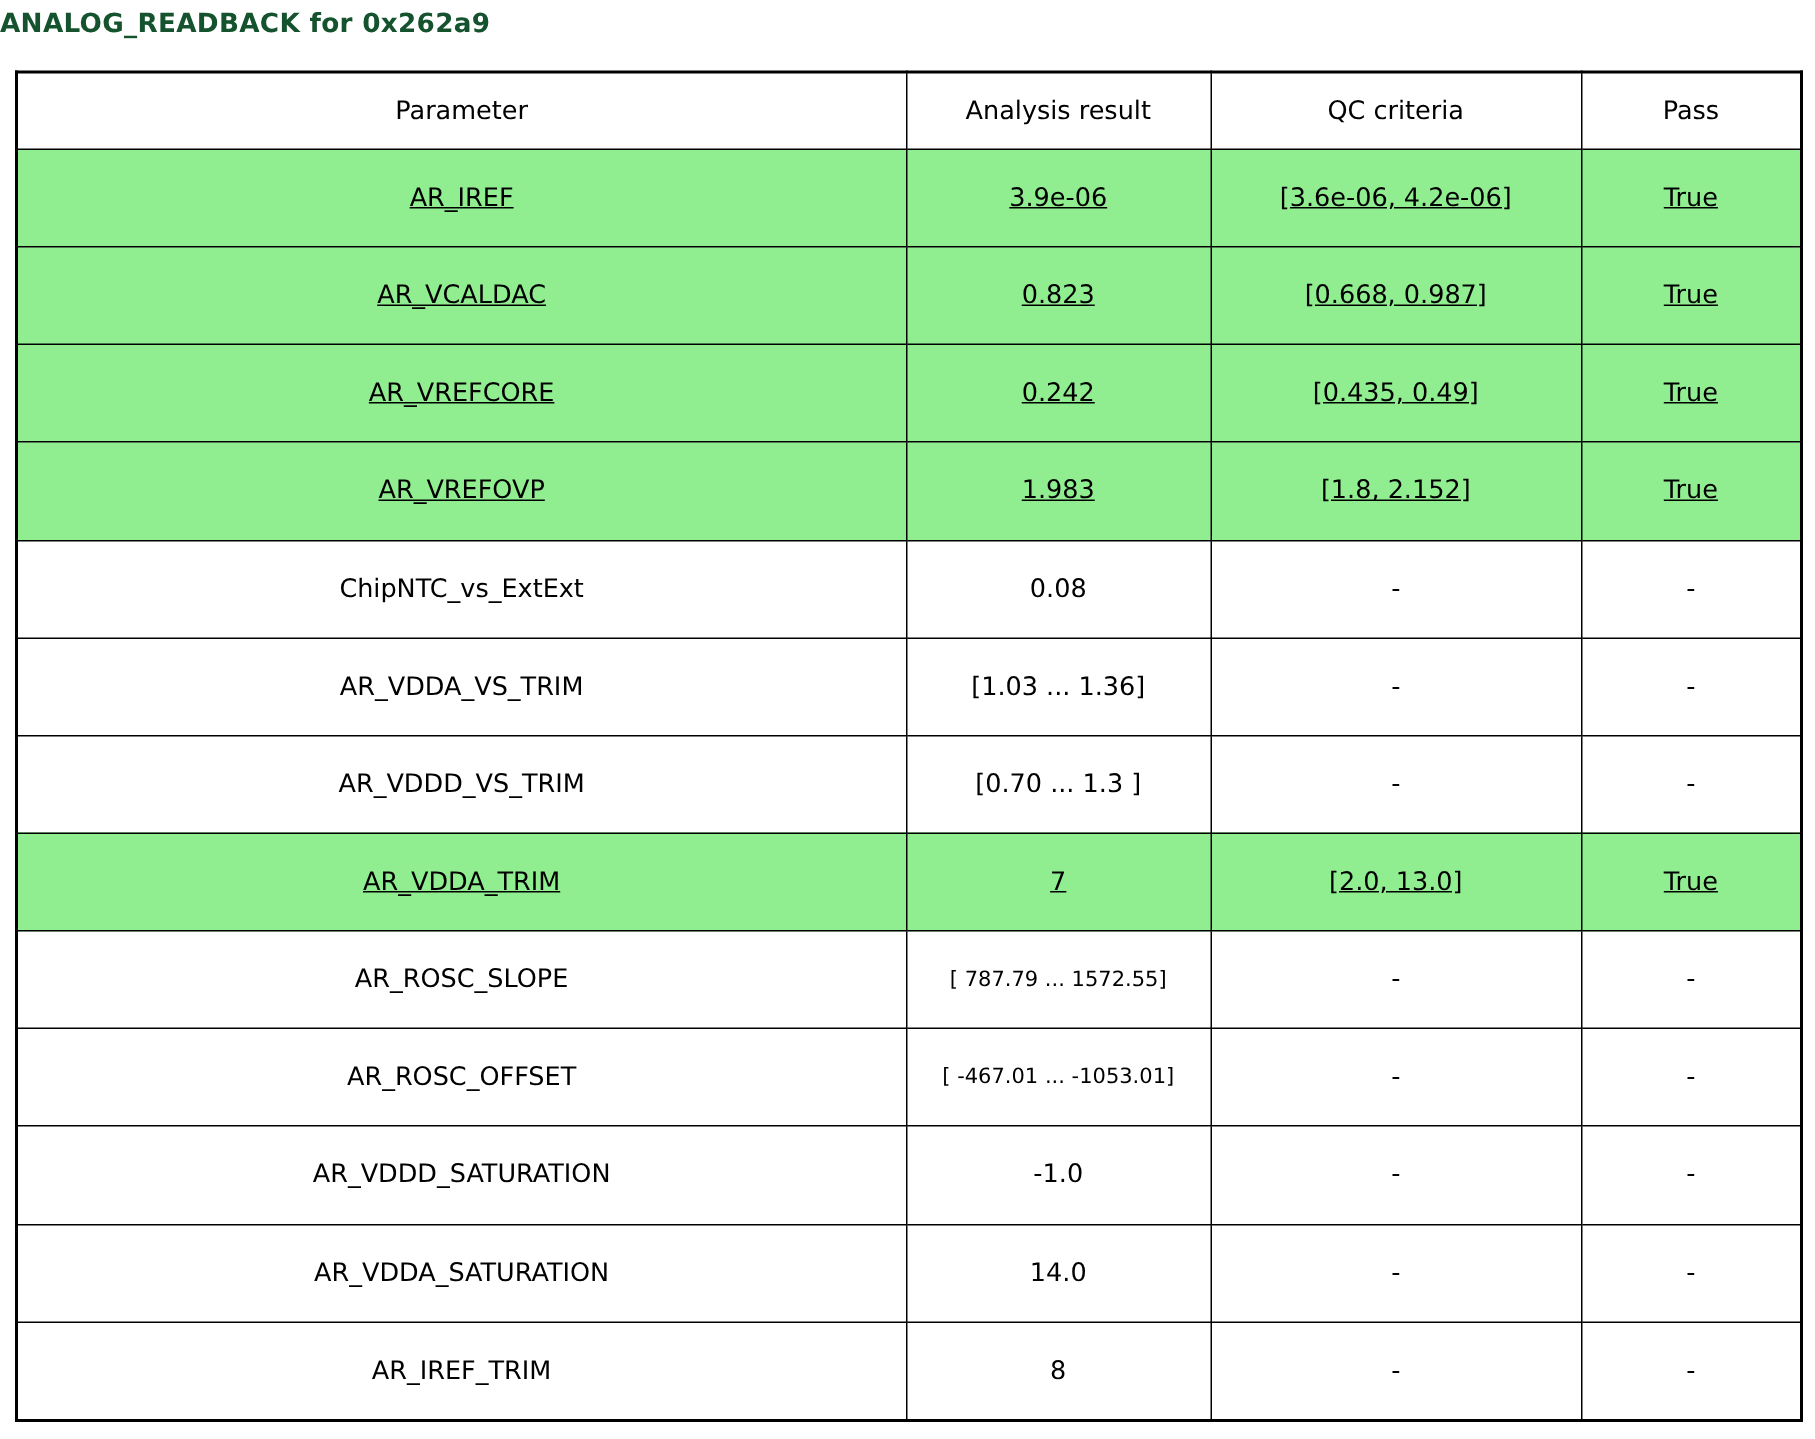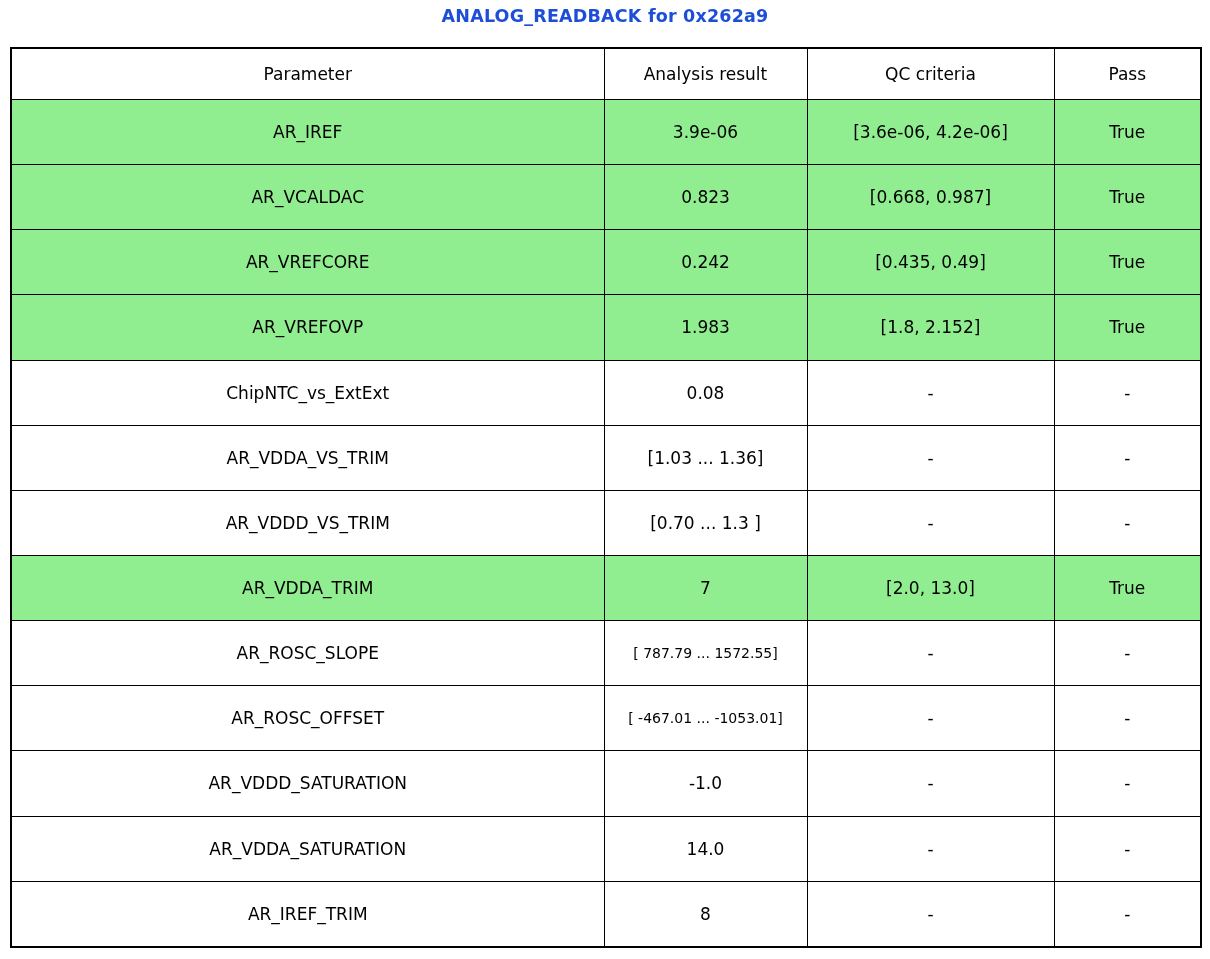--- a/index.html
+++ b/index.html
@@ -13,24 +13,24 @@
     width: 1210px;
     height: 959px;
     background: #ffffff;
     overflow: hidden;
   }
   .chart-title {
     position: absolute;
     top: 6px;
     left: 0;
     width: 1210px;
-    text-align: center;
+    text-align: left;
     font-size: 17.5px;
     font-weight: bold;
-    color: #1d4ed8;
+    color: #14532d;
     letter-spacing: 0.2px;
   }
   .qc-table {
     position: absolute;
     left: 10px;
     top: 47px;
     width: 1190px;
     height: 901px;
     border-collapse: collapse;
     table-layout: fixed;
@@ -48,20 +48,21 @@
     font-size: 17px;
     font-weight: normal;
     color: #000000;
     text-align: center;
     vertical-align: middle;
     background: #ffffff;
     overflow: visible;
   }
   .qc-table tr.pass-row td {
     background: #90EE90;
+    text-decoration: underline;
   }
   
   .cellwrap {
     display: flex;
     justify-content: center;
     align-items: center;
     width: 100%;
     height: 100%;
     overflow: visible;
   }

